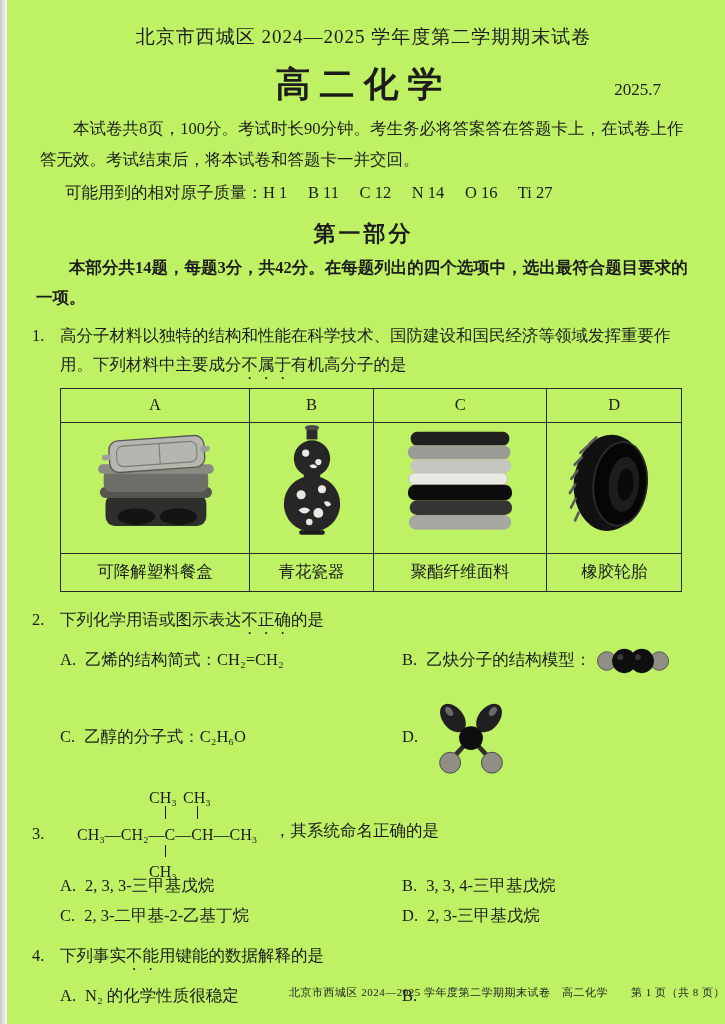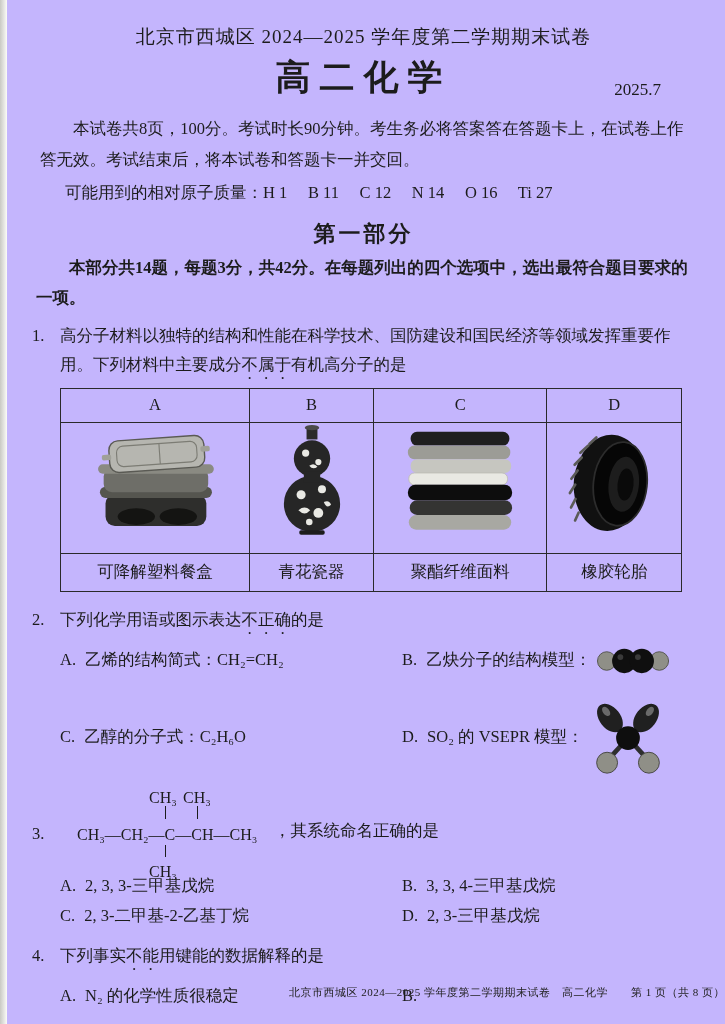--- a/index.html
+++ b/index.html
@@ -1,33 +1,33 @@
 <!DOCTYPE html>
 <html><head>
 <meta charset="utf-8">
 <style>
   html,body{margin:0;padding:0;background:#e9e9e6;}
   .page{
     position:relative;
     width:725px;height:1024px;
     margin:0 auto;
-    background:#c4b5fd;
+    background:#bef264;
     box-sizing:border-box;
     padding:24px 30px 0 32px;
     font-family:"Liberation Serif","DejaVu Serif",serif;
     color:#1c1c1c;
     overflow:hidden;
   }
   .page::before{
     content:"";position:absolute;left:0;top:0;bottom:0;width:7px;
     background:linear-gradient(to right,#c9c9c4,#fbfbf8);
   }
   .header-line{text-align:center;font-size:19px;letter-spacing:1px;}
   .title-row{position:relative;text-align:center;margin-top:4px;height:48px;}
-  .title{display:inline-block;margin:0;font-size:35px;font-weight:bold;letter-spacing:9px;line-height:48px;}
+  .title{display:inline-block;margin:7px;font-size:35px;font-weight:bold;letter-spacing:9px;line-height:48px;}
   .date{position:absolute;right:34px;bottom:2px;font-size:17px;}
   .instructions{margin:12px 8px 0;font-size:16.5px;line-height:1.85;text-indent:2em;}
   .masses{margin:4px 0 0;font-size:16.5px;line-height:1.7;text-indent:2em;}
   .part-heading{text-align:center;font-size:22px;font-weight:bold;margin:12px 0 4px;letter-spacing:3px;}
   .part-intro{font-weight:bold;font-size:16.5px;line-height:1.8;text-indent:2em;margin:4px 4px 6px;}
   .question{display:flex;font-size:16.5px;line-height:1.7;margin-top:10px;}
   .qnum{flex:none;width:28px;}
   .qbody{flex:1;min-width:0;}
   .emph{
     -webkit-text-emphasis:filled dot;-webkit-text-emphasis-position:under right;
@@ -199,21 +199,20 @@
             <circle cx="24" cy="11" r="3" fill="#3a3a3a"></circle>
             <circle cx="42" cy="11" r="3" fill="#3a3a3a"></circle>
           </svg>
         </div>
         <div class="opt">
           <span class="olabel">C.</span>
           <span>乙醇的分子式：C₂H₆O</span>
         </div>
         <div class="opt">
           <span class="olabel">D.</span>
-          <span>SO₂ 的 VSEPR 模型：</span>
           <svg width="76" height="80" viewBox="0 0 80 84">
             <line x1="40" y1="42" x2="18" y2="66" stroke="#2e2e2e" stroke-width="5"></line>
             <line x1="40" y1="42" x2="62" y2="66" stroke="#2e2e2e" stroke-width="5"></line>
             <ellipse cx="21" cy="21" rx="11" ry="17" transform="rotate(-38 21 21)" fill="#202020"></ellipse>
             <ellipse cx="59" cy="21" rx="11" ry="17" transform="rotate(38 59 21)" fill="#202020"></ellipse>
             <ellipse cx="17" cy="14" rx="3.4" ry="5.5" transform="rotate(-38 17 14)" fill="#6a6a6a"></ellipse>
             <ellipse cx="63" cy="14" rx="3.4" ry="5.5" transform="rotate(38 63 14)" fill="#6a6a6a"></ellipse>
             <circle cx="40" cy="42" r="12.5" fill="#0e0e0e"></circle>
             <circle cx="18" cy="68" r="11" fill="#8f8f87" stroke="#44443f" stroke-width="1"></circle>
             <circle cx="62" cy="68" r="11" fill="#8f8f87" stroke="#44443f" stroke-width="1"></circle>

